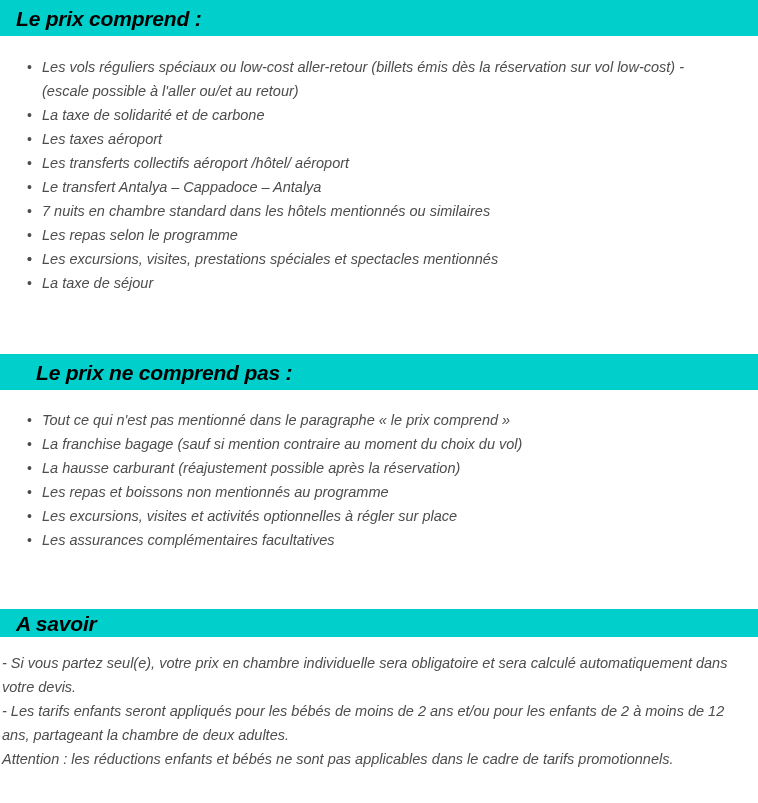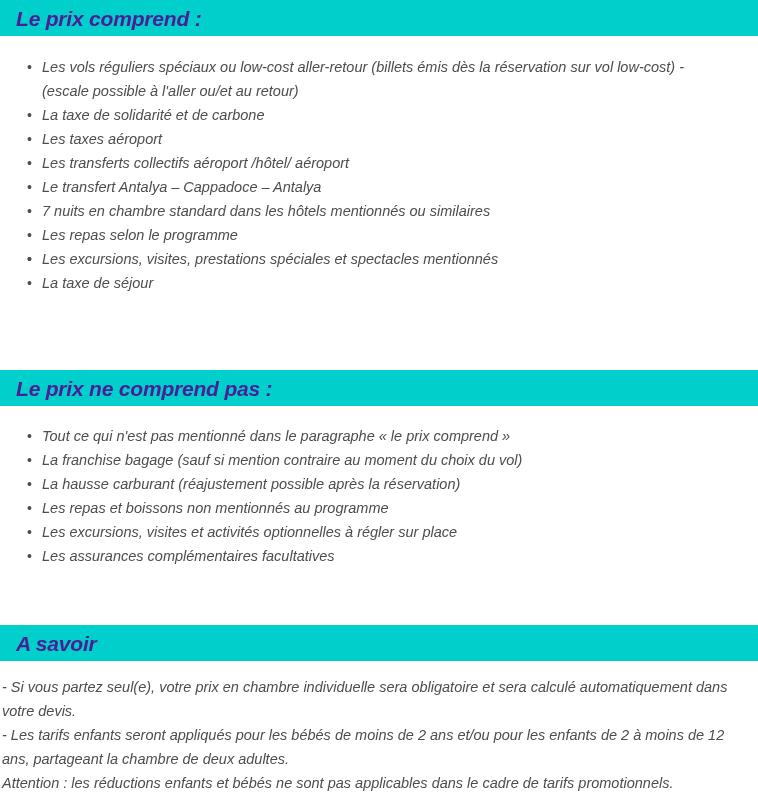--- a/index.html
+++ b/index.html
@@ -24,34 +24,34 @@
 
   
   .section-bar {
     background: #00cfcc;
     width: 100%;
     box-sizing: border-box;
     display: flex;
     align-items: center;
   }
   .section-bar-title {
-    color: #4c1d95;
+    color: #000000;
     font-style: italic;
     font-weight: bold;
     font-size: 21px;
     letter-spacing: -0.2px;
     padding-left: 16px;
     line-height: 1;
     white-space: nowrap;
     font-family: "Liberation Sans", sans-serif;
   }
 
   #bar-comprend { height: 36px; margin-top: 0; }
-  #bar-non-comprend { height: 36px; margin-top: 16px; }
-  #bar-savoir { height: 36px; margin-top: 0; }
+  #bar-non-comprend { height: 36px; margin-top: 0; padding-left: 20px; }
+  #bar-savoir { height: 28px; margin-top: 0; }
 
   
   .inclusion-list {
     list-style: none;
     margin: 0;
     padding: 0;
   }
   .inclusion-list li {
     position: relative;
     font-style: italic;

